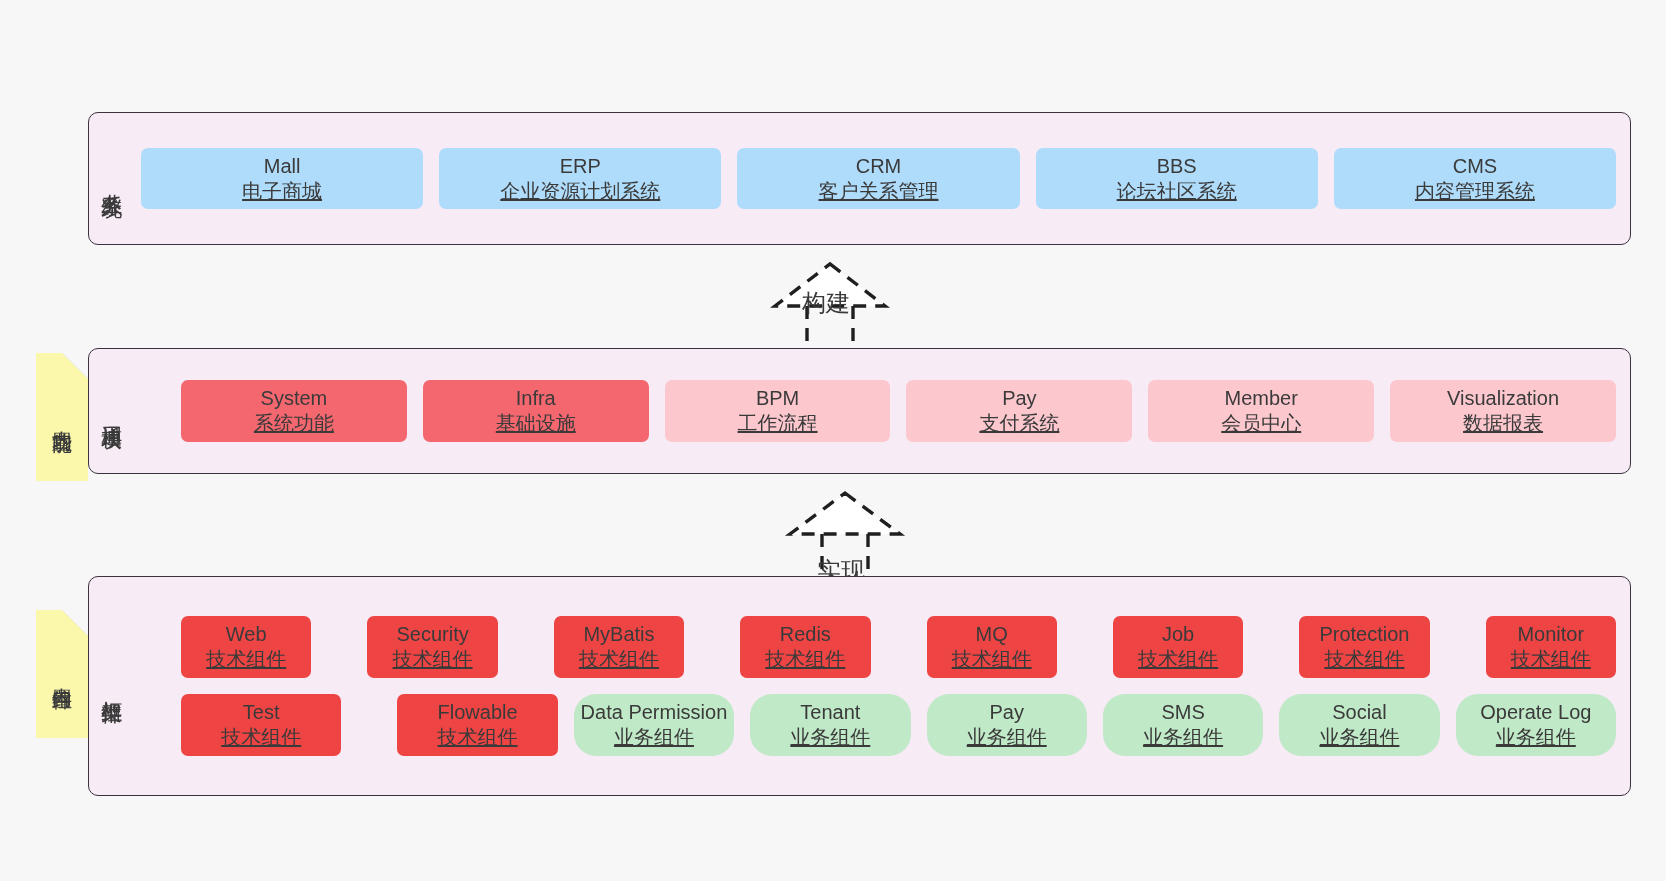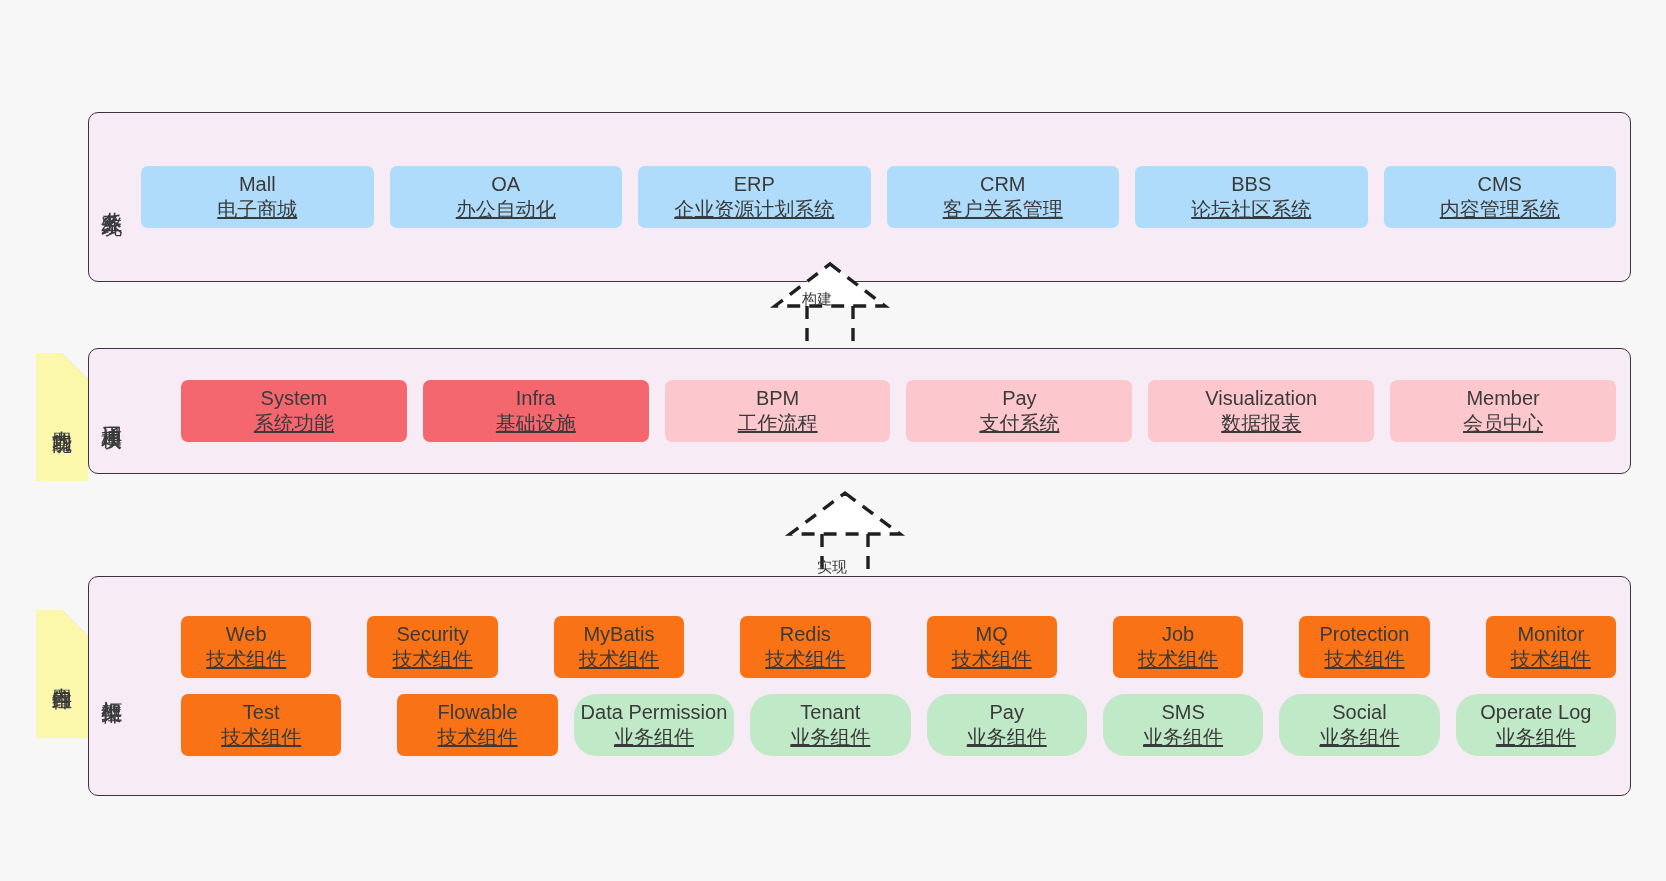--- a/index.html
+++ b/index.html
@@ -65,21 +65,21 @@
     box-sizing:border-box;
     padding:6px 4px;
   }
   .cell .en{display:block;}
   .cell .cn{display:block;text-decoration:underline;}
 
   
   .c-blue{background:#afdcfb;}
   .c-red{background:#f4676f;}
   .c-pink{background:#fcc8ce;}
-  .c-green{background:#f97316;margin-left:40px;}
+  .c-green{background:#ef4444;margin-left:40px;}
   .c-lgreen{background:#c0e9c7;border-radius:22px;}
 
   
   .note{
     position:absolute;
     background:#fbf8ab;
     display:flex;
     align-items:center;
     justify-content:center;
     font-size:20px;
@@ -98,43 +98,39 @@
     width:0;height:0;
     border-left:26px solid transparent;
     border-top:26px solid #cccccc;
   }
 
   
   .arrow{position:absolute;}
   .arrow svg{display:block;overflow:visible;}
   .arrow-label{
     position:absolute;
-    font-size:15px;
+    font-size:24px;
     color:#3a3a3a;
     white-space:nowrap;
     background:transparent;
     line-height:1;
   }
 </style>
 </head>
 <body>
 
 <div id="stage">
 
-  <div class="layer" id="layer-0" style="left:88px;top:112px;width:1543px;height:170px;">
+  <div class="layer" id="layer-0" style="left:88px;top:112px;width:1543px;height:133px;">
     <div class="layer-title">业务系统</div>
     <div class="layer-body">
       <div class="row">
         <div class="cell c-blue">
           <span class="en">Mall</span>
           <span class="cn">电子商城</span>
-        </div>
-        <div class="cell c-blue">
-          <span class="en">OA</span>
-          <span class="cn">办公自动化</span>
         </div>
         <div class="cell c-blue">
           <span class="en">ERP</span>
           <span class="cn">企业资源计划系统</span>
         </div>
         <div class="cell c-blue">
           <span class="en">CRM</span>
           <span class="cn">客户关系管理</span>
         </div>
         <div class="cell c-blue">
@@ -173,26 +169,26 @@
         </div>
         <div class="cell c-pink">
           <span class="en">BPM</span>
           <span class="cn">工作流程</span>
         </div>
         <div class="cell c-pink">
           <span class="en">Pay</span>
           <span class="cn">支付系统</span>
         </div>
         <div class="cell c-pink">
+          <span class="en">Member</span>
+          <span class="cn">会员中心</span>
+        </div>
+        <div class="cell c-pink">
           <span class="en">Visualization</span>
           <span class="cn">数据报表</span>
-        </div>
-        <div class="cell c-pink">
-          <span class="en">Member</span>
-          <span class="cn">会员中心</span>
         </div>
       </div>
     </div>
   </div>
 
   <div class="note" style="left:36px;top:353px;width:52px;height:128px;">
     <span>内置功能</span>
     <span class="note-fold"></span>
   </div>
 

